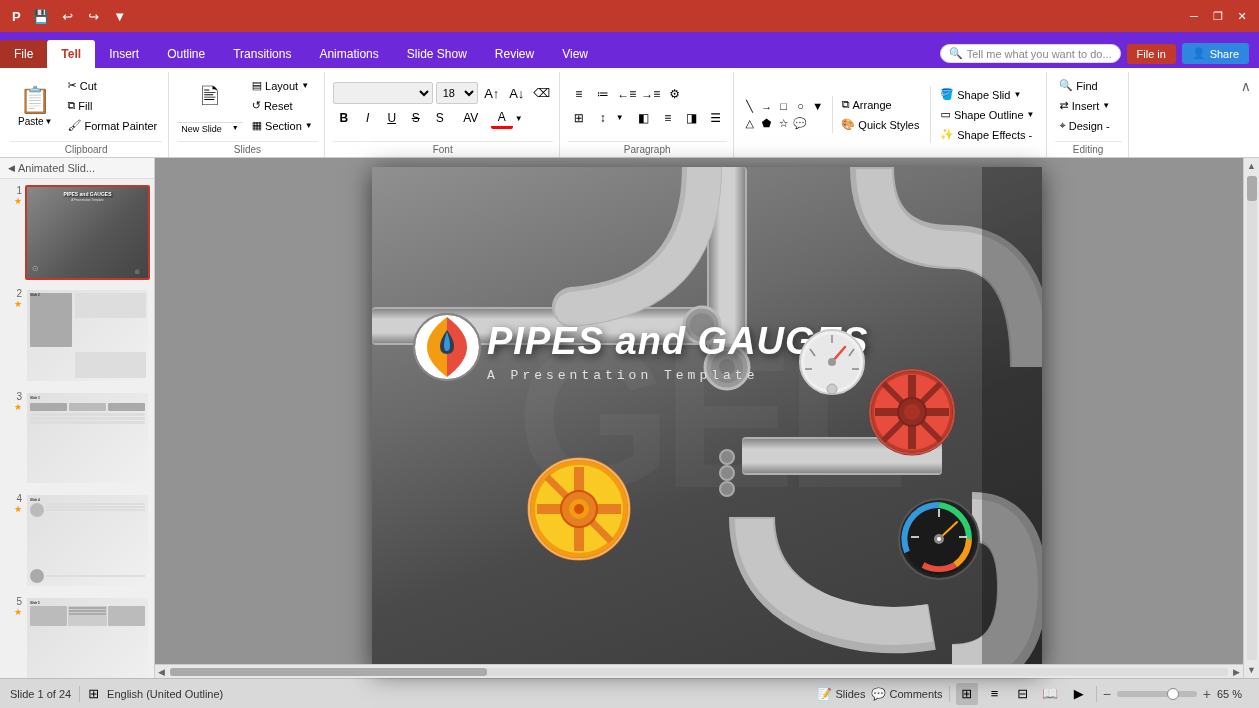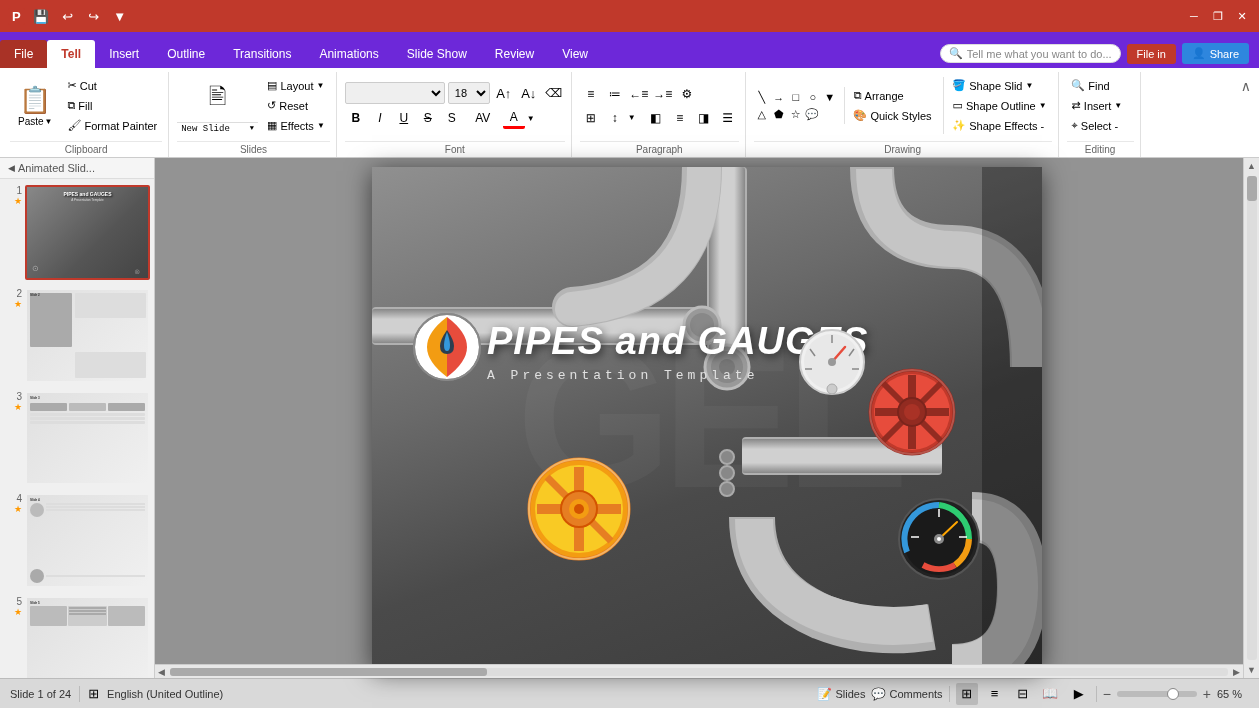--- a/index.html
+++ b/index.html
@@ -131,38 +131,38 @@
       </div>
     </div>
     <div class="ribbon-group-label">Clipboard</div>
   </div>
 
   <div class="ribbon-group" style="display:flex;flex-direction:column;border-right:1px solid #e0e0e0;padding:0 6px;">
     <div style="flex:1;display:flex;align-items:center;gap:4px;">
 
       <div style="display:flex;flex-direction:column;align-items:center;cursor:pointer;">
         <div style="padding:4px;font-size:22px;border-radius:3px 3px 0 0;">🖹</div>
-        <div style="border-top:1px solid #ddd;padding:1px 4px;font-size:9px;display:flex;gap:20px;font-family:Liberation Mono, monospace;">
+        <div style="border-top:1px solid #ddd;padding:1px 4px;font-size:9px;display:flex;gap:10px;">
           <span>New Slide</span>
           <span style="font-size:7px;">▼</span>
         </div>
       </div>
       <div style="display:flex;flex-direction:column;gap:3px;">
         <div class="rbn-btn-sm">
           <span>▤</span>
           <span>Layout</span>
           <span style="font-size:8px;">▼</span>
         </div>
         <div class="rbn-btn-sm">
           <span>↺</span>
           <span>Reset</span>
         </div>
         <div class="rbn-btn-sm">
           <span>▦</span>
-          <span>Effects</span>
+          <span>Section</span>
           <span style="font-size:8px;">▼</span>
         </div>
       </div>
     </div>
     <div class="ribbon-group-label">Slides</div>
   </div>
 
   <div class="ribbon-group" style="display:flex;flex-direction:column;border-right:1px solid #e0e0e0;padding:0 6px;min-width:180px;">
     <div style="flex:1;display:flex;flex-direction:column;gap:3px;justify-content:center;">
       <div style="display:flex;align-items:center;gap:3px;">
@@ -255,37 +255,36 @@
           <span>▭</span>
           <span>Shape Outline</span>
           <span style="font-size:8px;">▼</span>
         </div>
         <div class="rbn-btn-sm">
           <span>✨</span>
           <span>Shape Effects -</span>
         </div>
       </div>
     </div>
-    <div class="ribbon-group-label">Drawing</div>
   </div>
 
   <div class="ribbon-group" style="display:flex;flex-direction:column;padding:0 6px;min-width:80px;">
     <div style="flex:1;display:flex;flex-direction:column;gap:3px;justify-content:center;">
       <div class="rbn-btn-sm">
         <span>🔍</span>
         <span>Find</span>
       </div>
       <div class="rbn-btn-sm">
         <span>⇄</span>
         <span>Insert</span>
         <span style="font-size:8px;">▼</span>
       </div>
       <div class="rbn-btn-sm">
         <span>⌖</span>
-        <span>Select -</span>
+        <span>Design -</span>
       </div>
     </div>
     <div class="ribbon-group-label">Editing</div>
   </div>
 
   <div style="margin-left:auto;display:flex;align-items:flex-start;padding-top:4px;">
     <span class="ribbon-collapse">∧</span>
   </div>
 </div>
 

